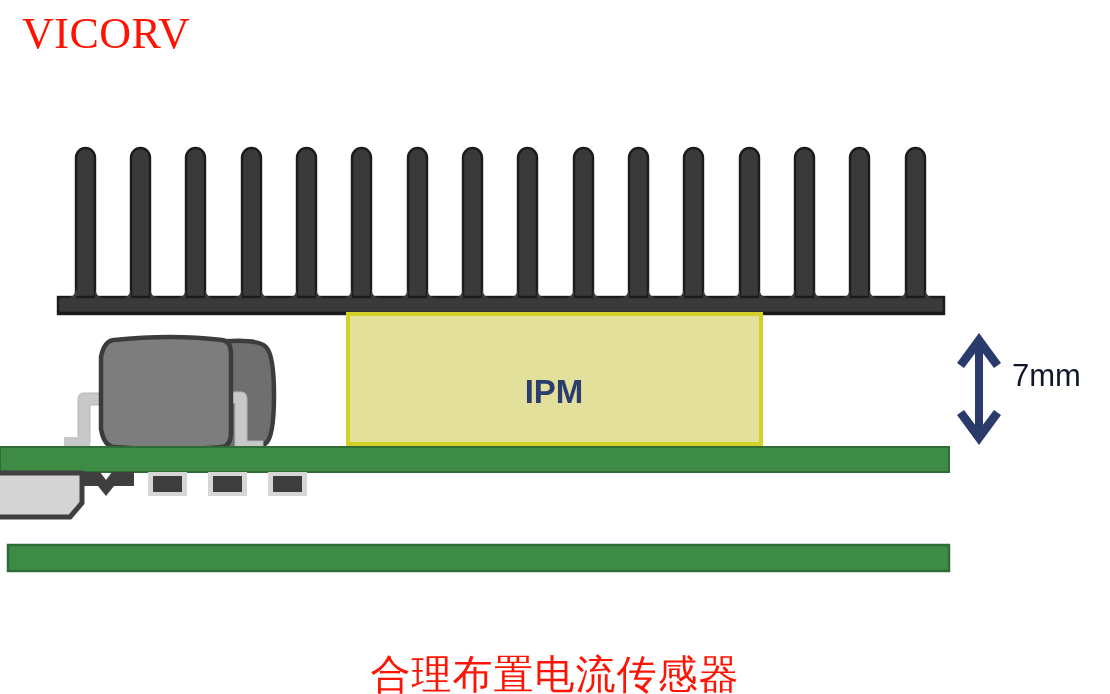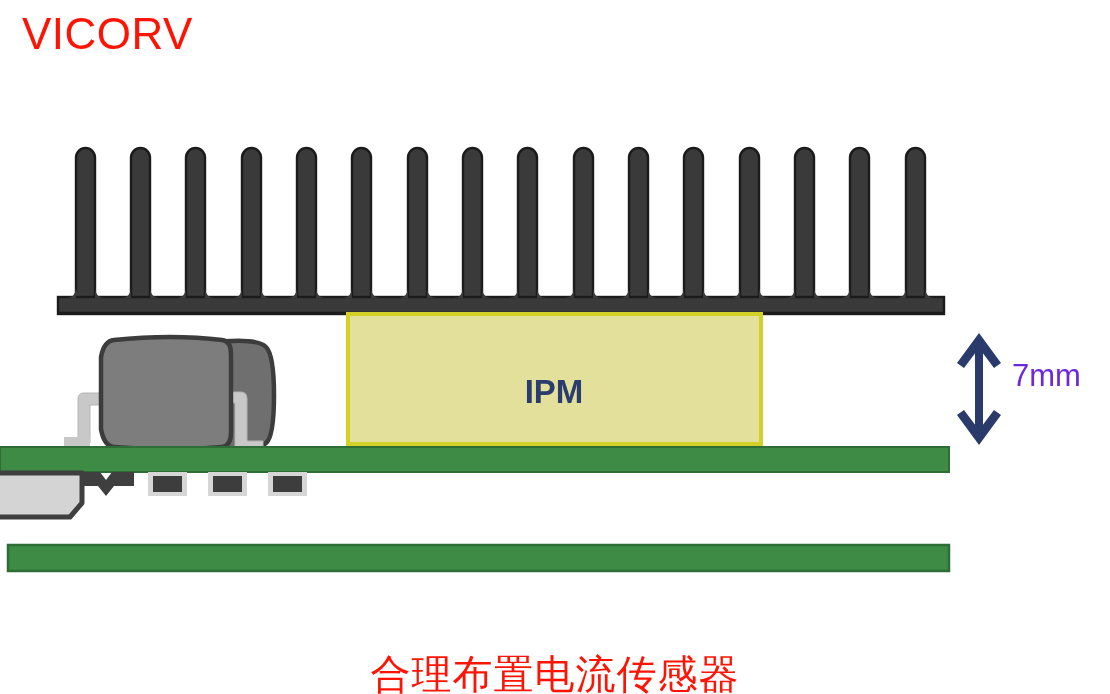--- a/index.html
+++ b/index.html
@@ -20,20 +20,21 @@
   #brand {
     position: absolute;
     left: 22px;
     top: 12px;
     font-size: 44px;
     font-weight: 400;
     color: #fd1405;
     letter-spacing: 0.5px;
     line-height: 1;
     white-space: nowrap;
+    font-family: Liberation Serif, serif;
   }
   #caption {
     position: absolute;
     left: 0;
     top: 608px;
     width: 1110px;
     text-align: center;
     font-size: 40px;
     font-weight: 400;
     color: #fd1405;
@@ -44,21 +45,21 @@
   #diagram {
     position: absolute;
     left: 0;
     top: 0;
   }
   .dim-label {
     position: absolute;
     left: 1012px;
     top: 360px;
     font-size: 31px;
-    color: #6d28d9;
+    color: #0f172a;
     line-height: 1;
     white-space: nowrap;
   }
 </style>
 </head>
 <body>
 
 <div id="stage">
 
   <div id="brand">VICORV</div>

